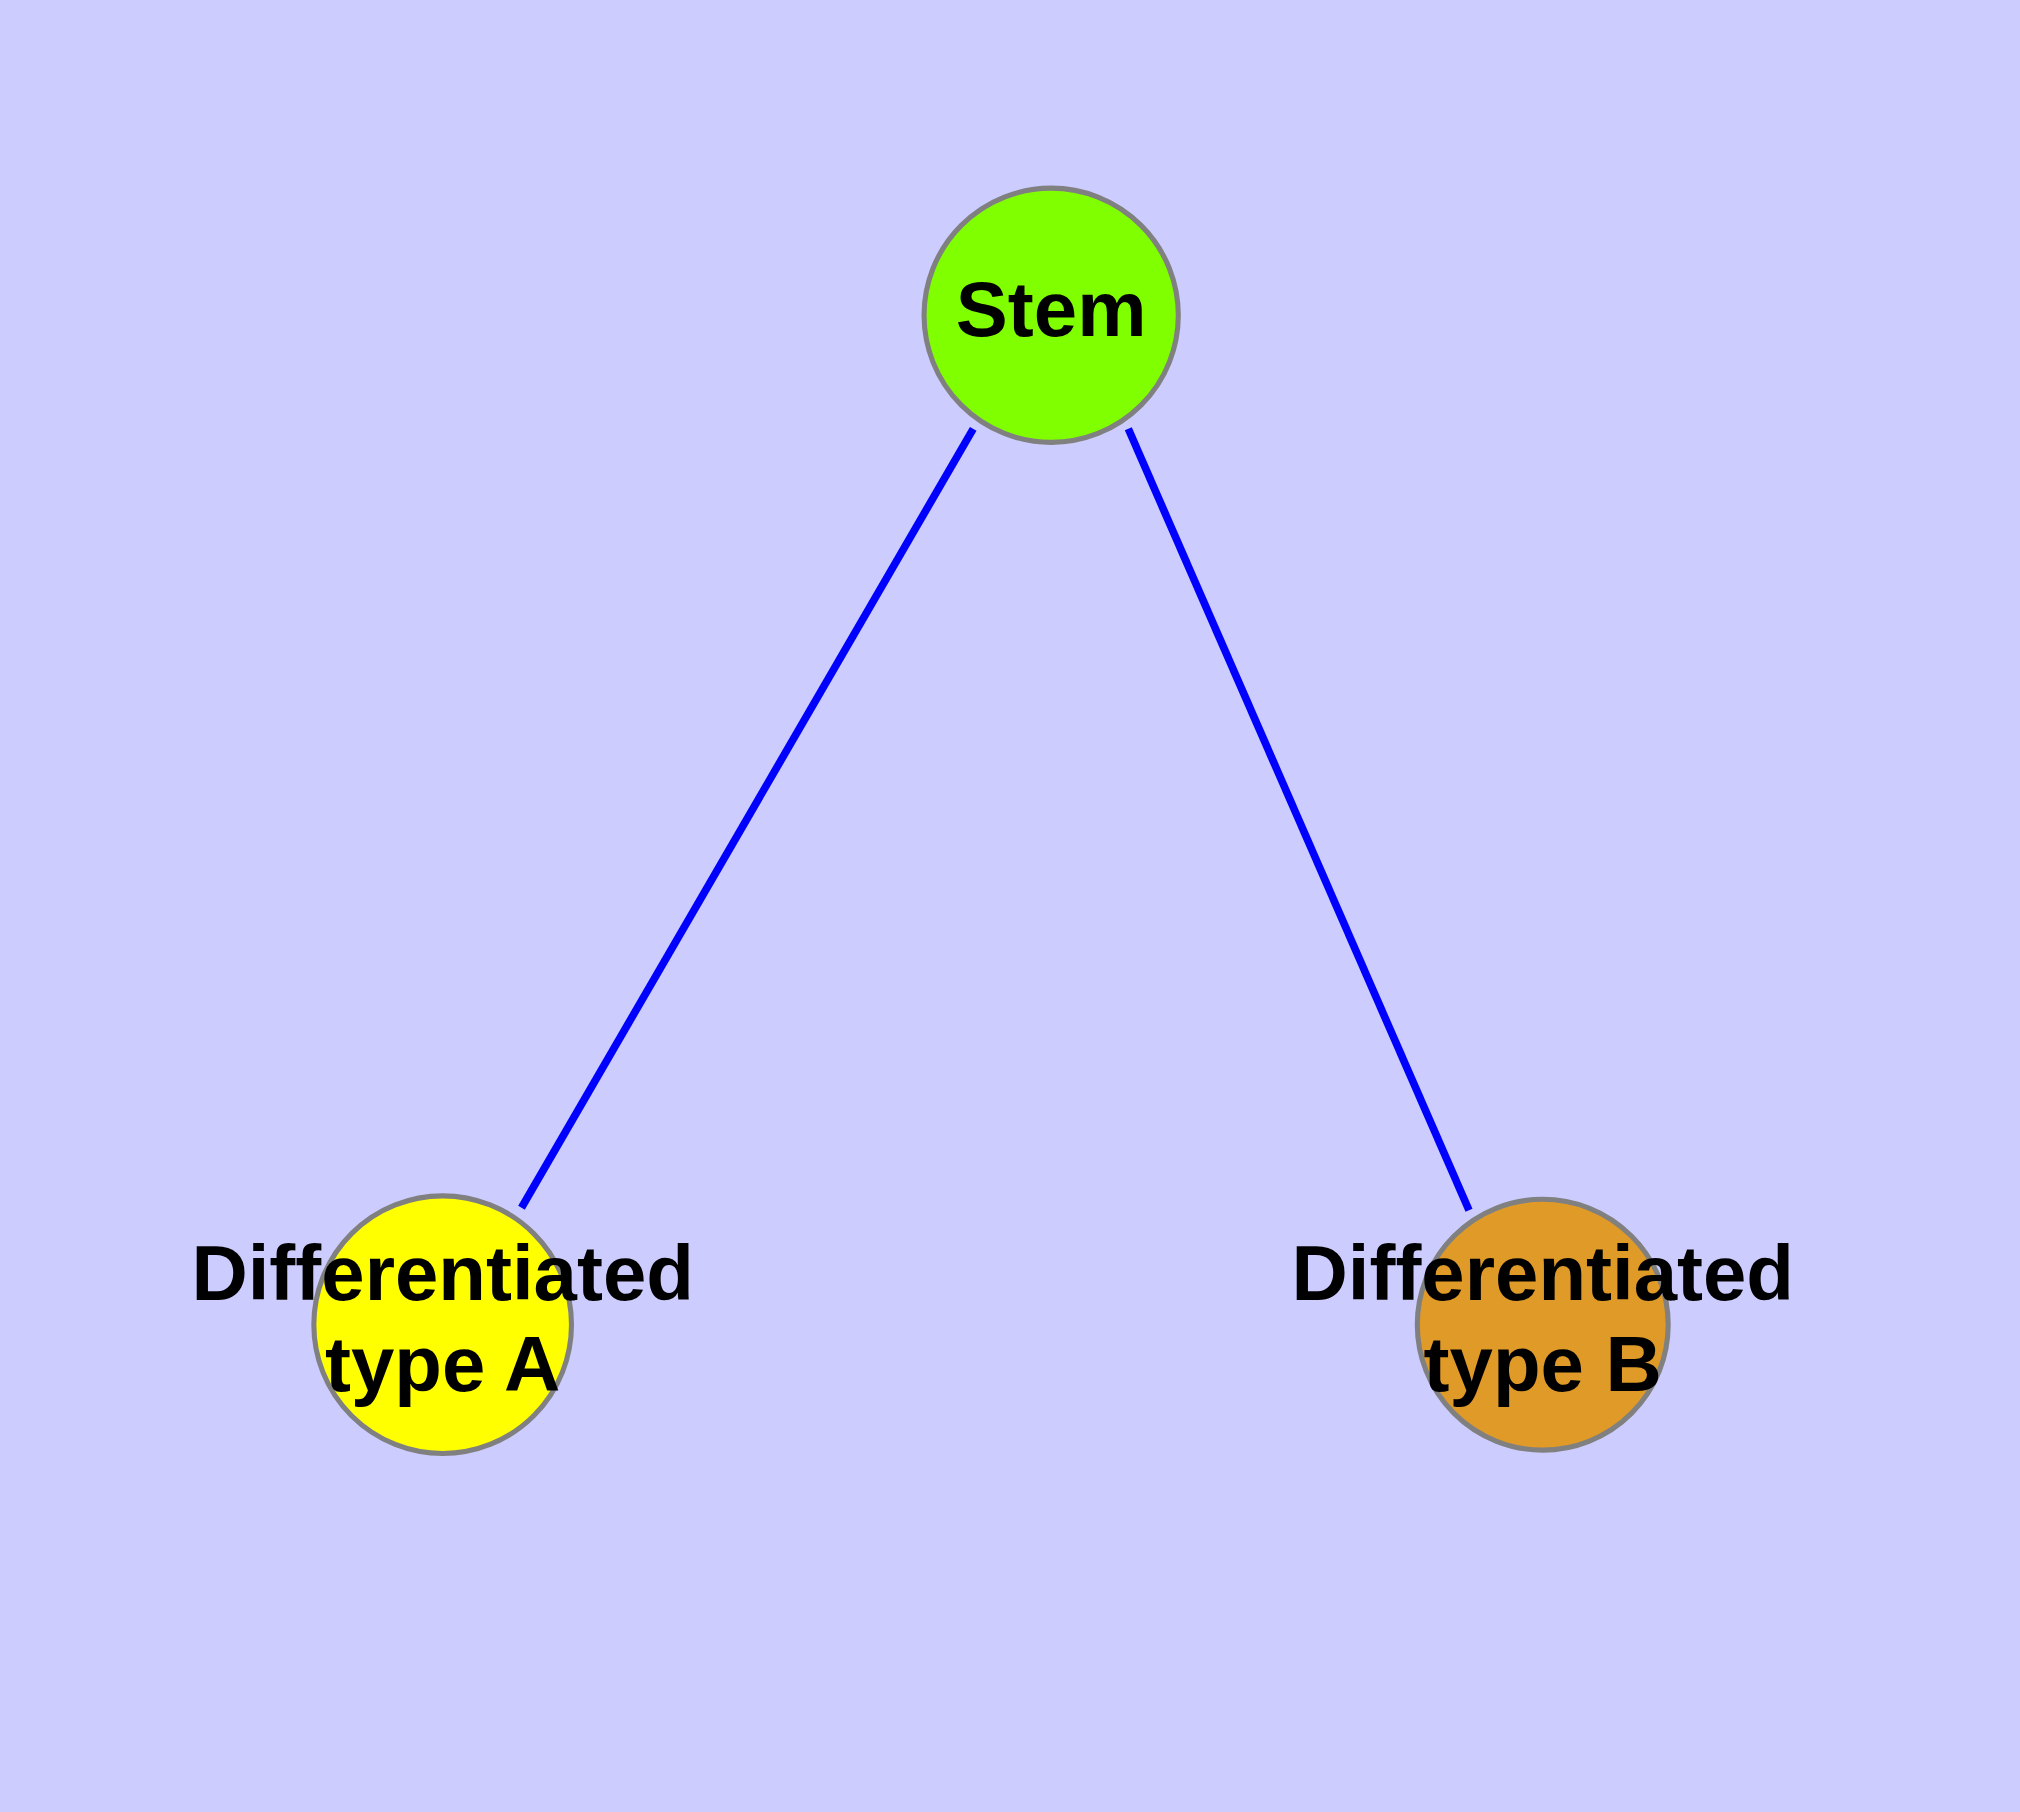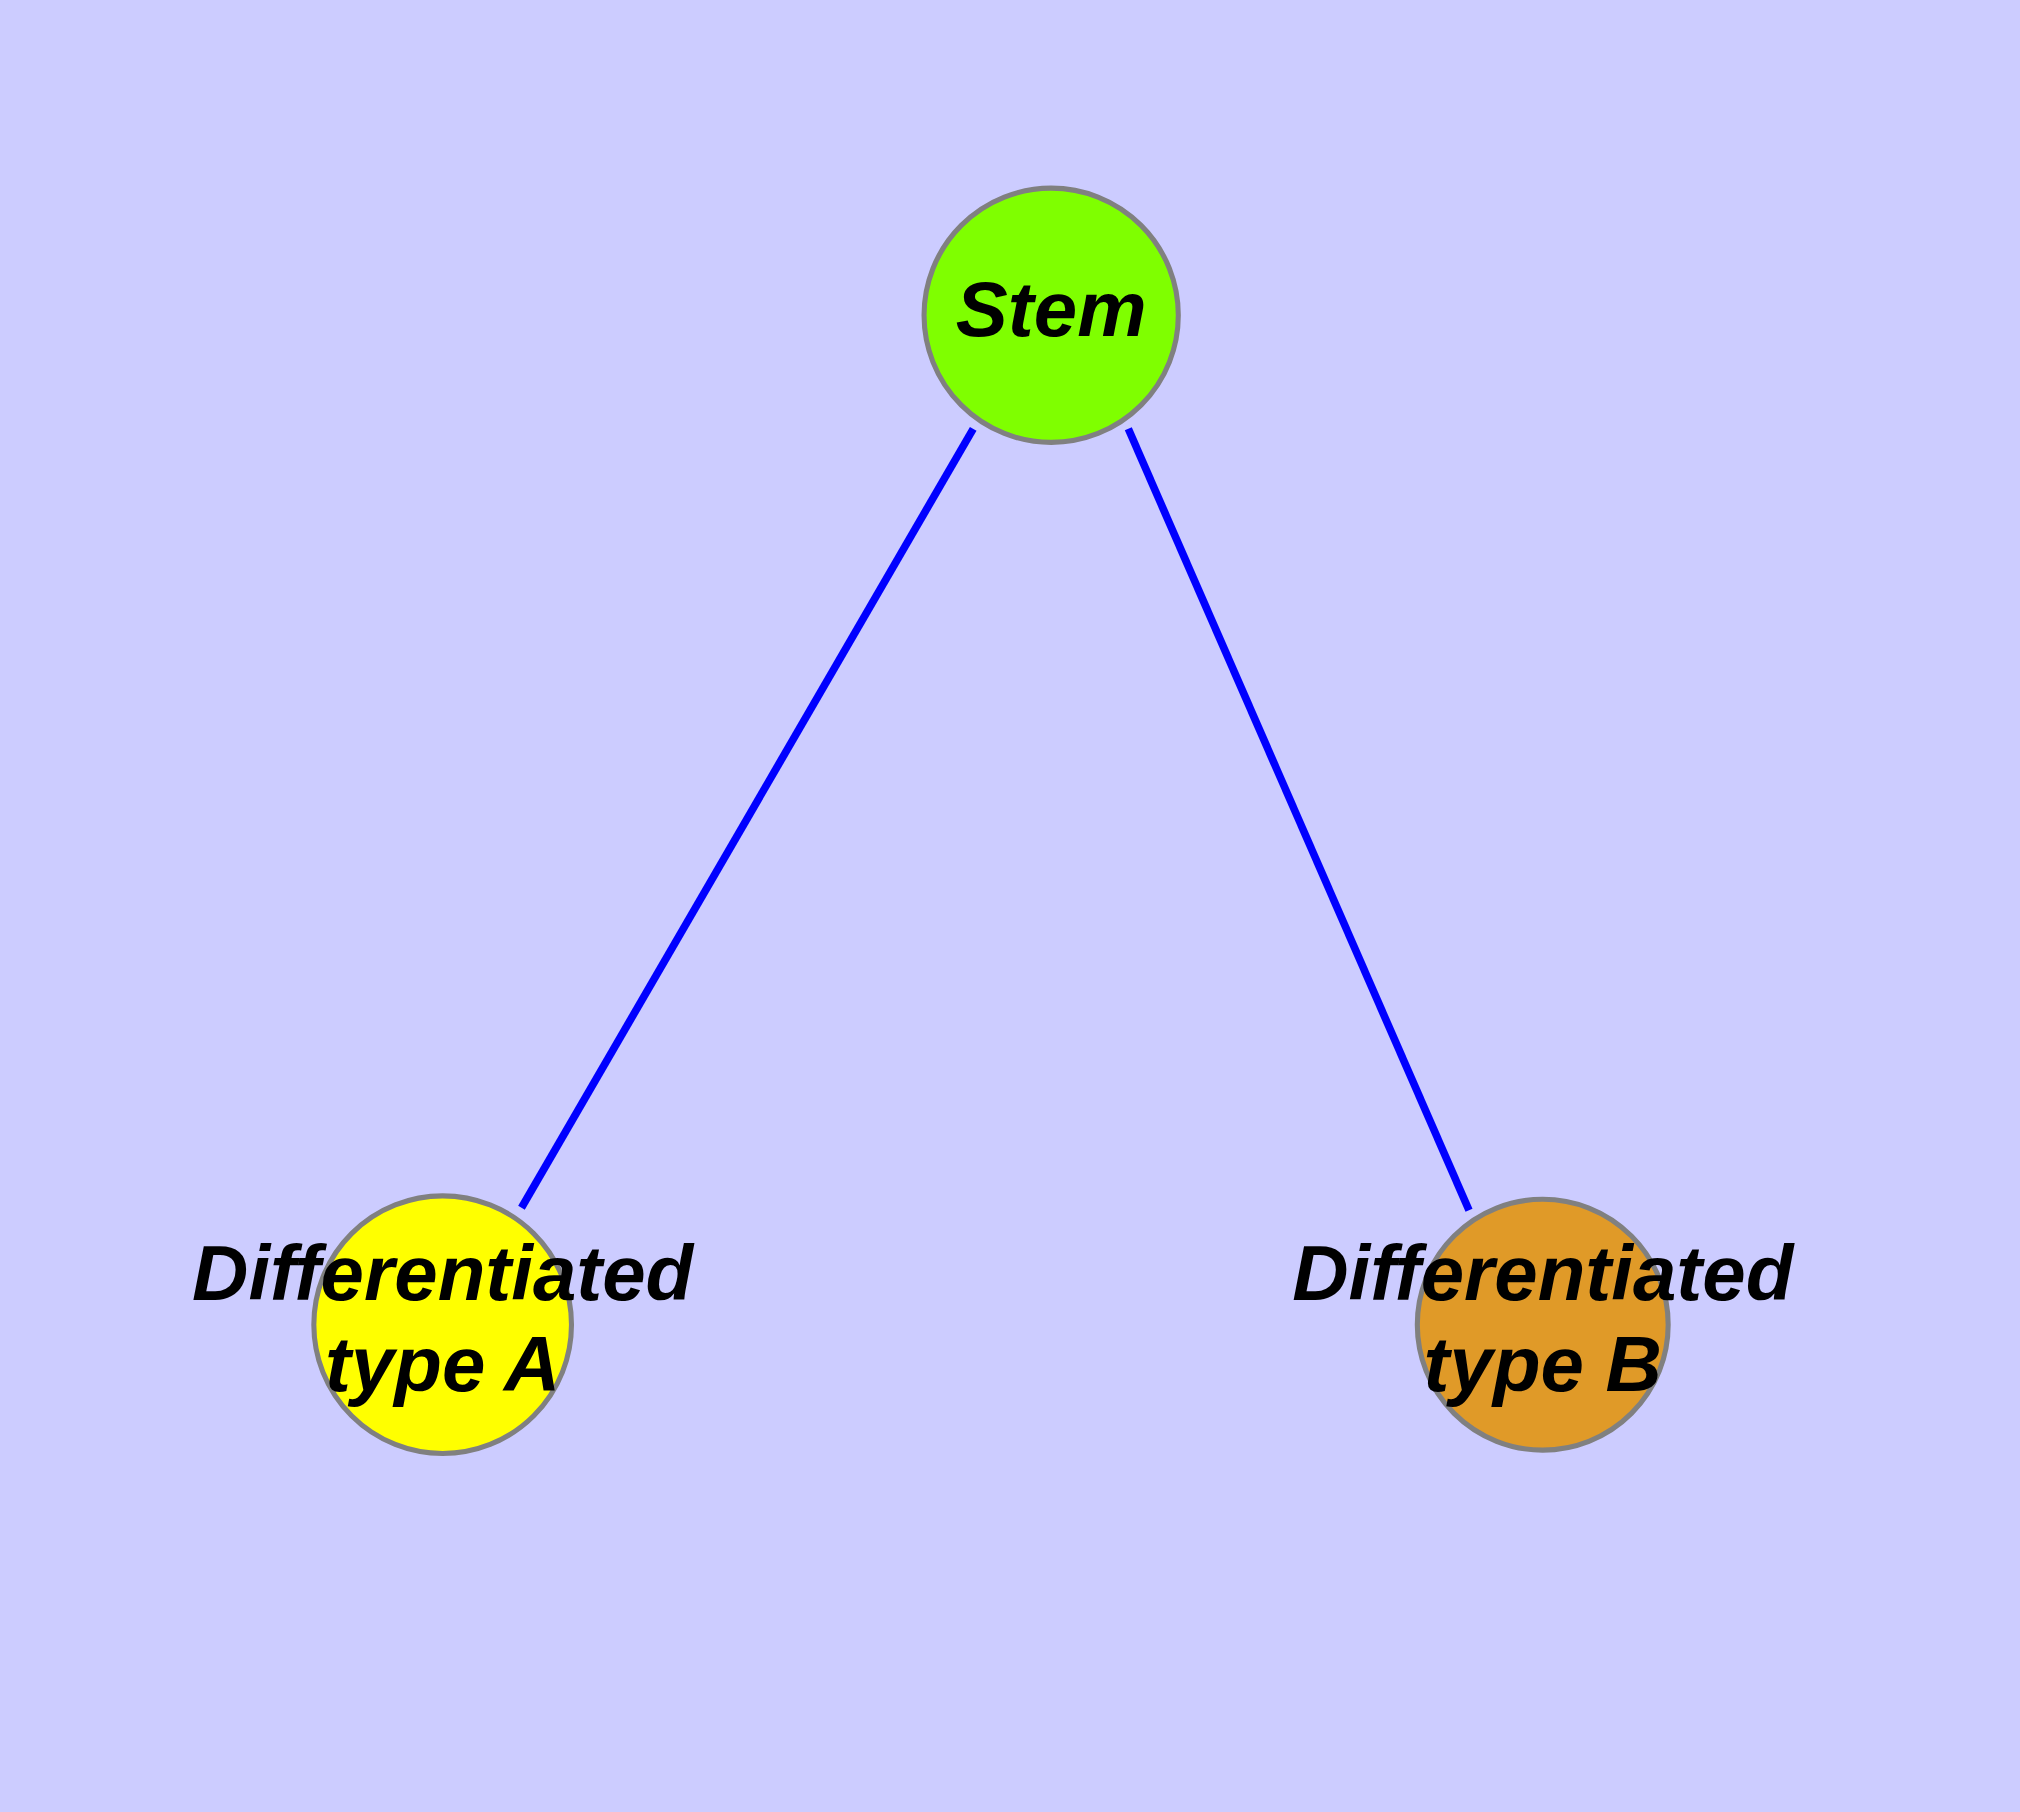--- a/index.html
+++ b/index.html
@@ -10,21 +10,20 @@
   }
   body {
     font-family: "Liberation Sans", sans-serif;
   }
   #canvas {
     position: relative;
     width: 2021px;
     height: 1812px;
     background: #ccccff;
     overflow: hidden;
-    font-style: italic;
   }
   #graph-svg {
     position: absolute;
     top: 0;
     left: 0;
     width: 2021px;
     height: 1812px;
     display: block;
   }
   .node-label {

